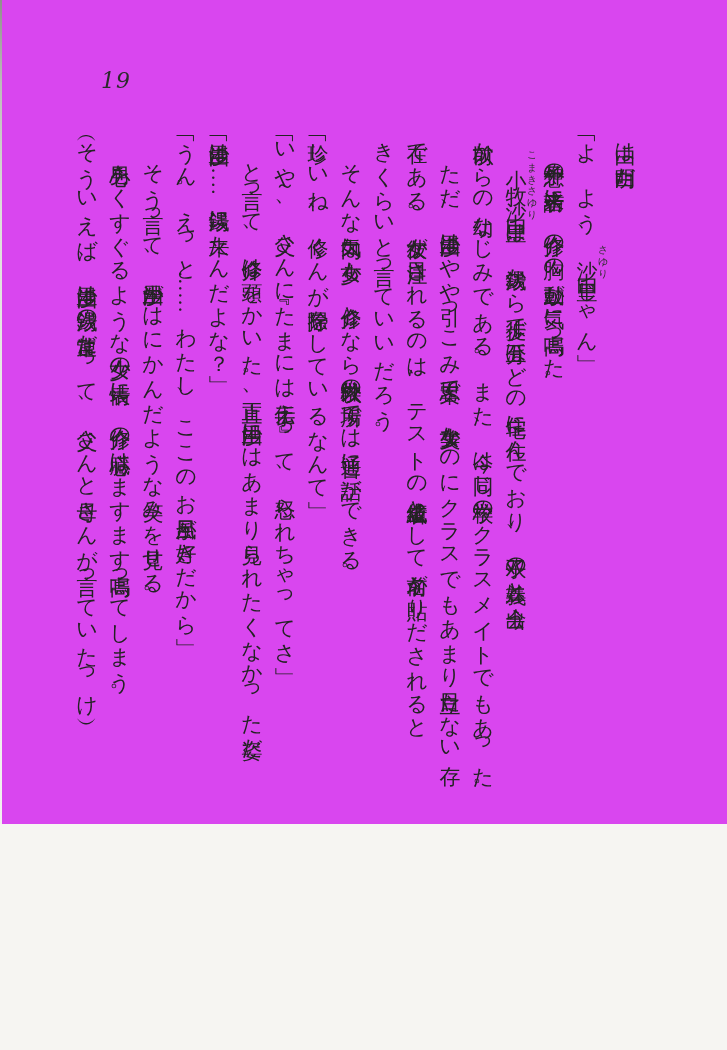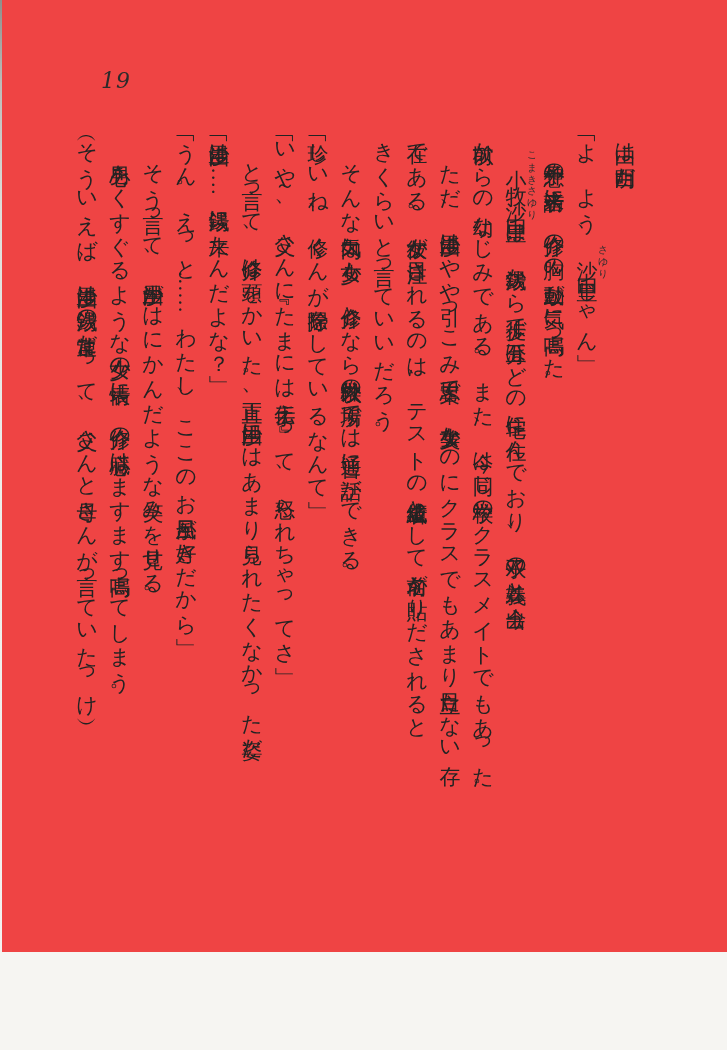--- a/index.html
+++ b/index.html
@@ -5,22 +5,22 @@
   html, body {
     margin: 0;
     padding: 0;
     width: 727px;
     height: 1050px;
     background: #f6f5f2;
   }
   .page {
     position: relative;
     width: 727px;
-    height: 952px;
-    background: #ef4444;
+    height: 824px;
+    background: #d946ef;
     overflow: hidden;
     font-family: "Liberation Serif", "DejaVu Serif", serif;
   }
   .page-number {
     position: absolute;
     top: 68px;
     left: 101px;
     font-style: italic;
     font-size: 22px;
     letter-spacing: 1px;

